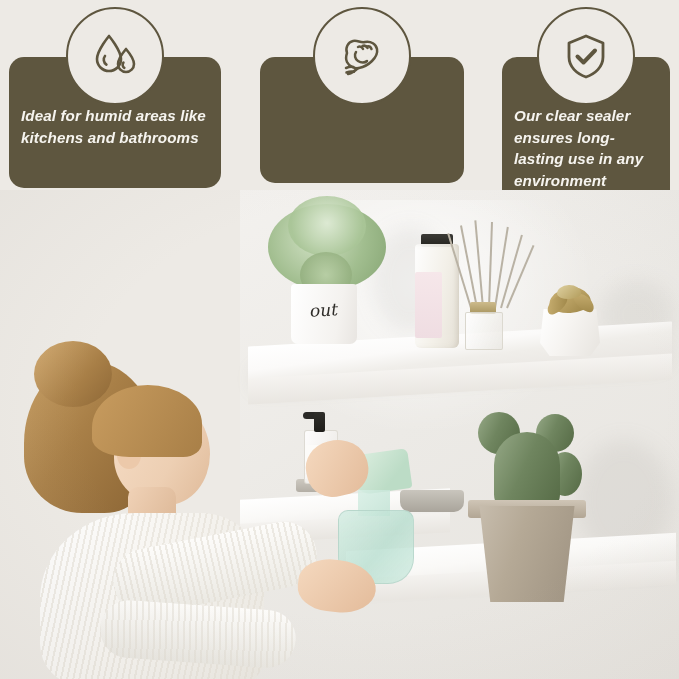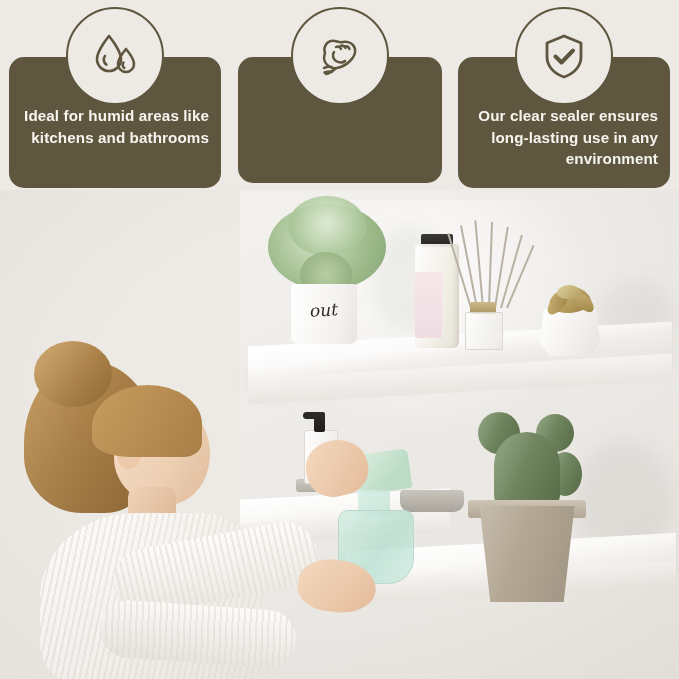--- a/index.html
+++ b/index.html
@@ -21,39 +21,40 @@
     position:relative;
     background:#5e563f;
     border-radius:15px;
     box-sizing:border-box;
     padding:48px 12px 14px;
     margin-top:57px;
     display:flex;align-items:flex-start;justify-content:center;
   }
   .card-1{width:212px;min-height:131px;}
   .card-2{width:204px;min-height:126px;}
-  .card-3{width:212px;min-height:131px;}
+  .card-3{width:168px;min-height:131px;}
 
   .badge{
     position:absolute;top:-50px;left:50%;transform:translateX(-50%);
     width:94px;height:94px;border-radius:50%;
     background:#edeae5;
     border:2.5px solid #5e563f;
     display:flex;align-items:center;justify-content:center;
   }
   .badge svg{display:block;}
 
   .card-text{
     color:#f6f4ef;
     font-size:15.2px;
     line-height:1.42;
-    text-align:right;
+    text-align:left;
     font-weight:700;
     letter-spacing:.1px;
     white-space:pre-line;
+    font-style:italic;
   }
 
   
   .headline{
     position:absolute;left:28px;top:214px;width:226px;
     color:#4a4334;
     font-size:35px;line-height:1.17;
     font-weight:700;letter-spacing:-.3px;
     white-space:pre-line;
   }

